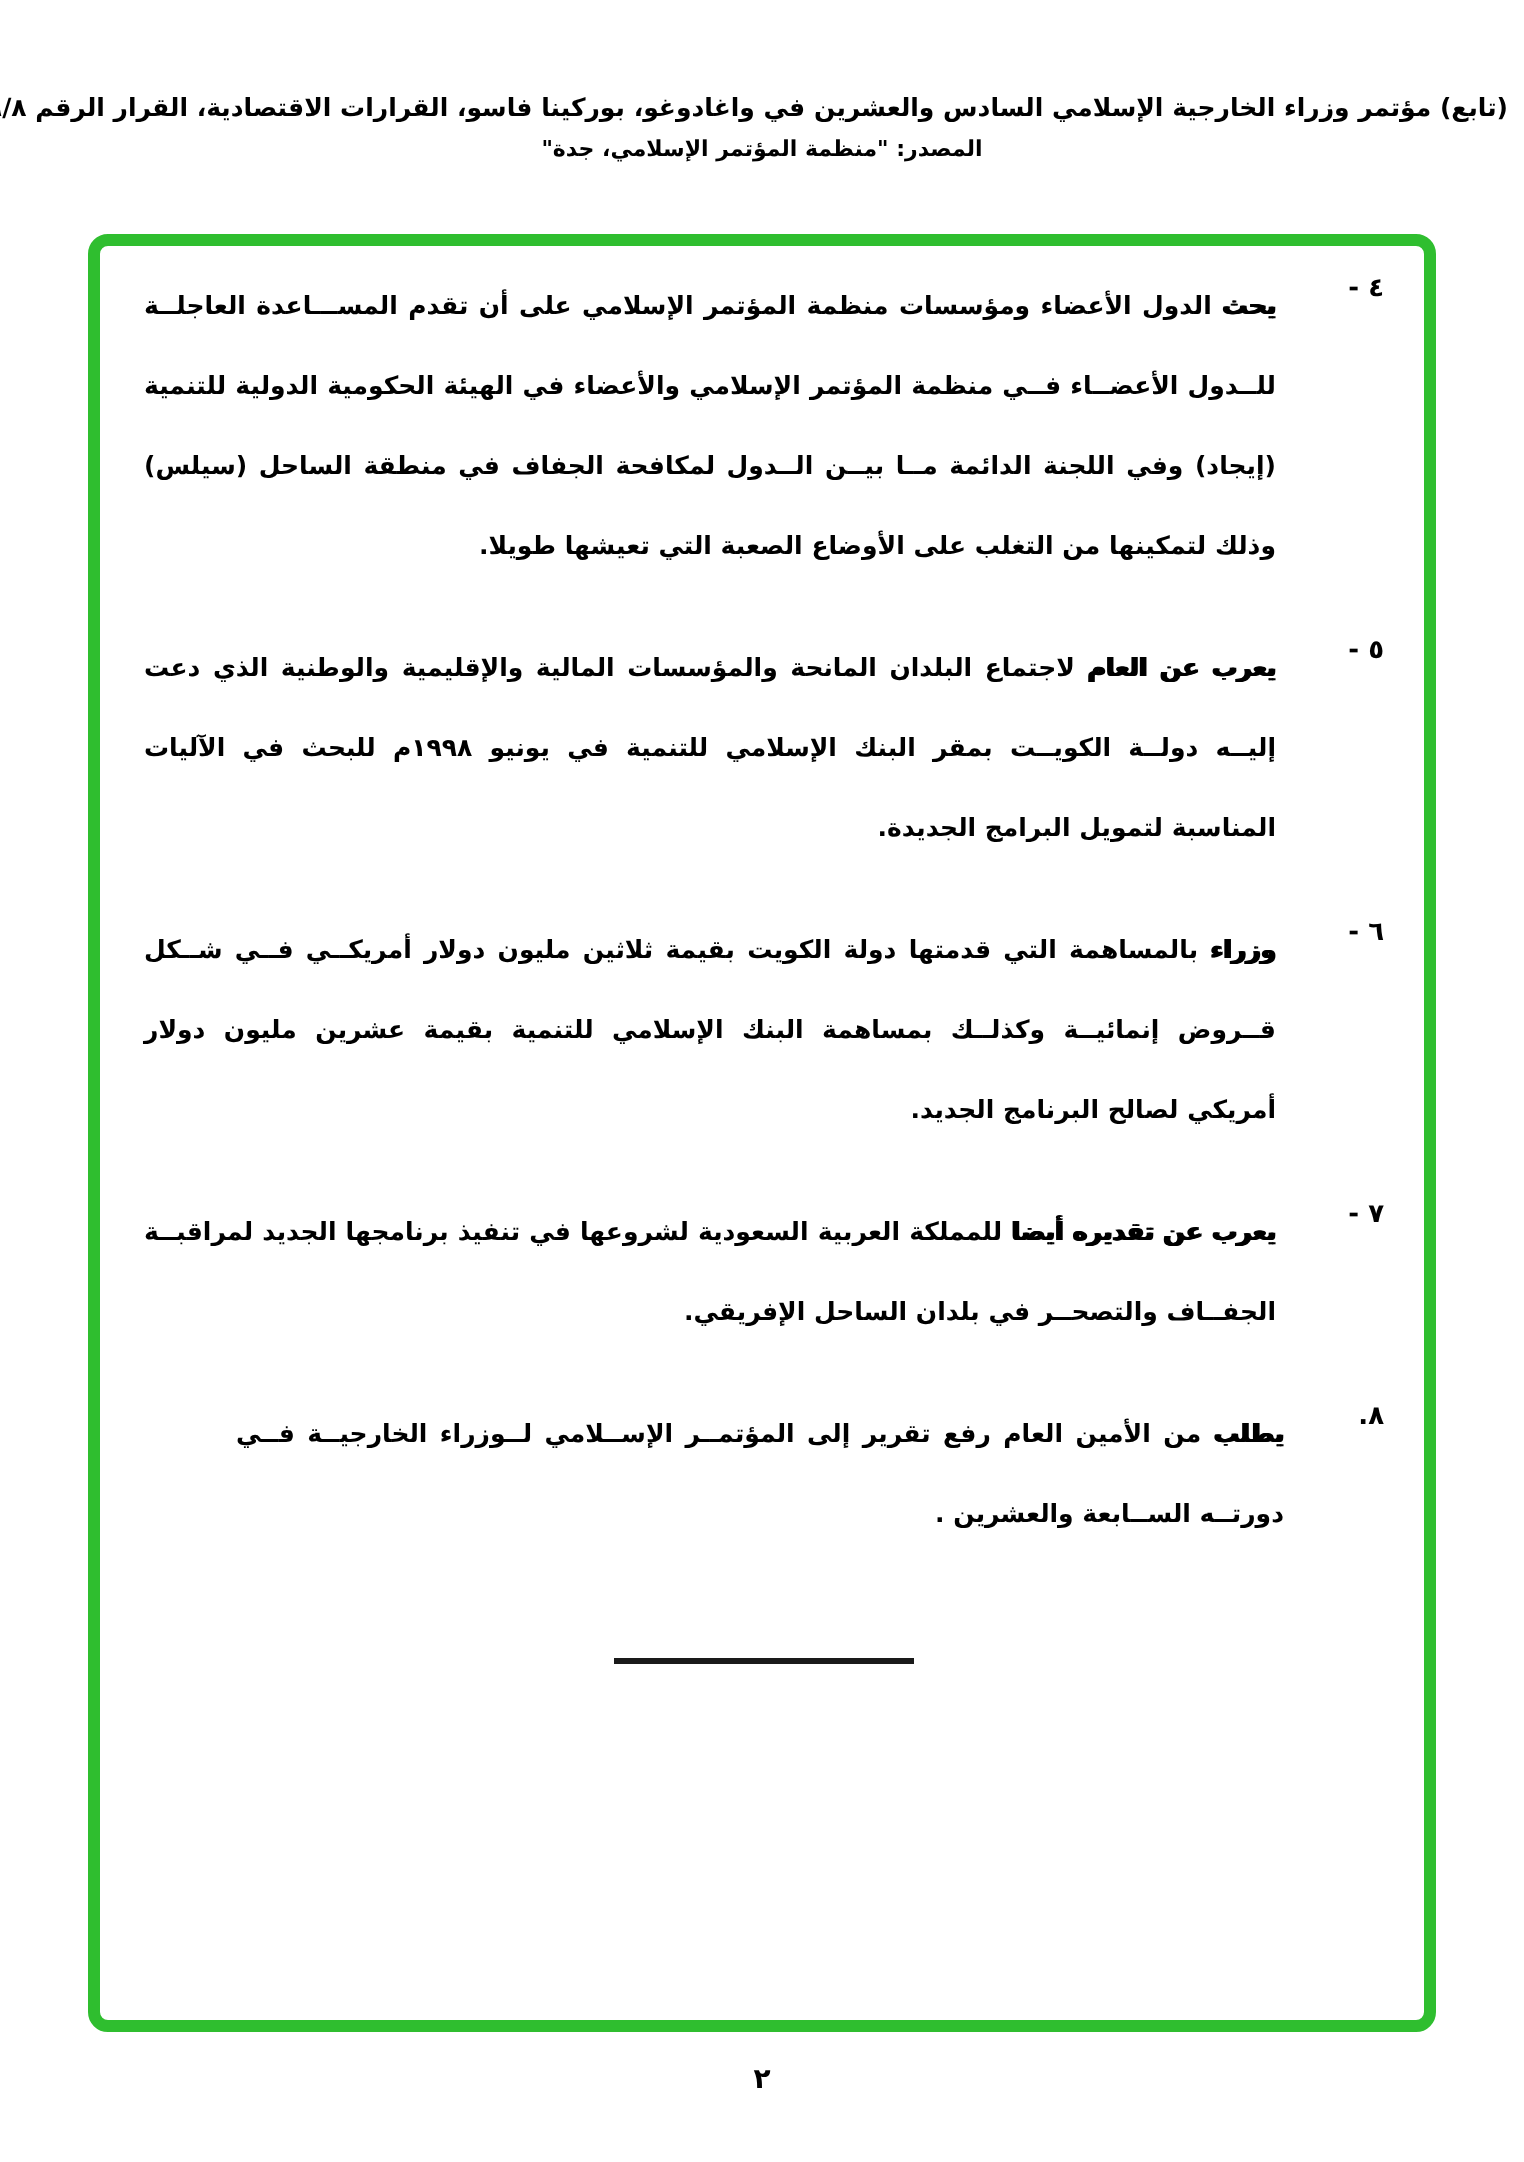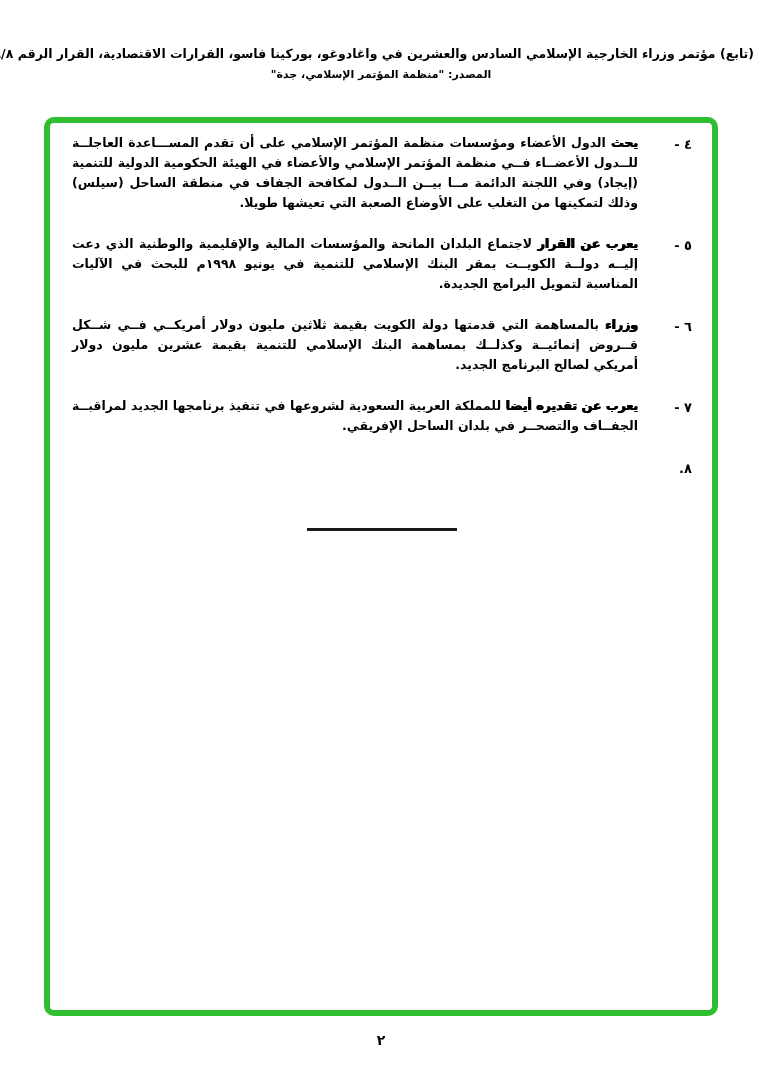--- a/index.html
+++ b/index.html
@@ -58,21 +58,21 @@
     font-size: 13px;
     font-weight: bold;
     padding-top: 4px;
     white-space: nowrap;
   }
   .res-text {
     flex: 1;
     margin-right: 4px;
     font-size: 12.5px;
     font-weight: bold;
-    line-height: 20px;
+    line-height: 40px;
     text-align: justify;
   }
   .res-item.indent .res-num {
     flex-basis: 46px;
   }
   .res-item.indent .res-text {
     margin-left: 46px;
   }
   .lead {
     font-weight: bold;
@@ -105,35 +105,36 @@
 <div class="green-box">
   <div class="box-inner">
 
     <div class="res-item">
       <div class="res-num">٤ -</div>
       <div class="res-text"><span class="lead">يحث</span><span> الدول الأعضاء ومؤسسات منظمة المؤتمر الإسلامي على أن تقدم المســـاعدة العاجلــة للــدول الأعضــاء فــي منظمة المؤتمر الإسلامي والأعضاء في الهيئة الحكومية الدولية للتنمية (إيجاد) وفي اللجنة الدائمة مــا بيــن الــدول لمكافحة الجفاف في منطقة الساحل (سيلس) وذلك لتمكينها من التغلب على الأوضاع الصعبة التي تعيشها طويلا.</span></div>
     </div>
 
     <div class="res-item">
       <div class="res-num">٥ -</div>
-      <div class="res-text"><span class="lead">يعرب عن القرار</span><span> لاجتماع البلدان المانحة والمؤسسات المالية والإقليمية والوطنية الذي دعت إليــه دولــة الكويــت بمقر البنك الإسلامي للتنمية في يونيو ١٩٩٨م للبحث في الآليات المناسبة لتمويل البرامج الجديدة.</span></div>
+      <div class="res-text"><span class="lead">يعرب عن العام</span><span> لاجتماع البلدان المانحة والمؤسسات المالية والإقليمية والوطنية الذي دعت إليــه دولــة الكويــت بمقر البنك الإسلامي للتنمية في يونيو ١٩٩٨م للبحث في الآليات المناسبة لتمويل البرامج الجديدة.</span></div>
     </div>
 
     <div class="res-item">
       <div class="res-num">٦ -</div>
       <div class="res-text"><span class="lead">وزراء</span><span> بالمساهمة التي قدمتها دولة الكويت بقيمة ثلاثين مليون دولار أمريكــي فــي شــكل قــروض إنمائيــة وكذلــك بمساهمة البنك الإسلامي للتنمية بقيمة عشرين مليون دولار أمريكي لصالح البرنامج الجديد.</span></div>
     </div>
 
     <div class="res-item">
       <div class="res-num">٧ -</div>
       <div class="res-text"><span class="lead">يعرب عن تقديره أيضا</span><span> للمملكة العربية السعودية لشروعها في تنفيذ برنامجها الجديد لمراقبــة الجفــاف والتصحــر في بلدان الساحل الإفريقي.</span></div>
     </div>
 
     <div class="res-item indent">
       <div class="res-num">٨.</div>
+      <div class="res-text"><span class="lead">يطلب</span><span> من الأمين العام رفع تقرير إلى المؤتمــر الإســلامي لــوزراء الخارجيــة فــي دورتــه الســابعة والعشرين .</span></div>
     </div>
 
     <div class="divider"></div>
 
   </div>
 </div>
 
 <div class="page-number">٢</div>
 
 </body></html>

